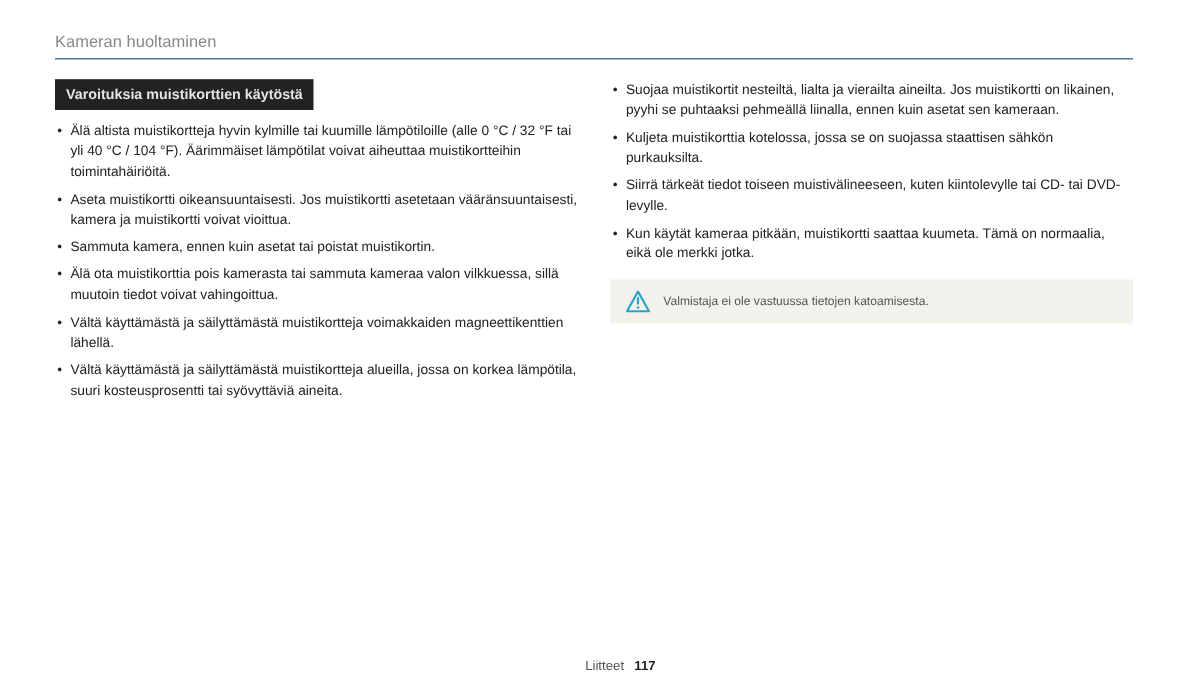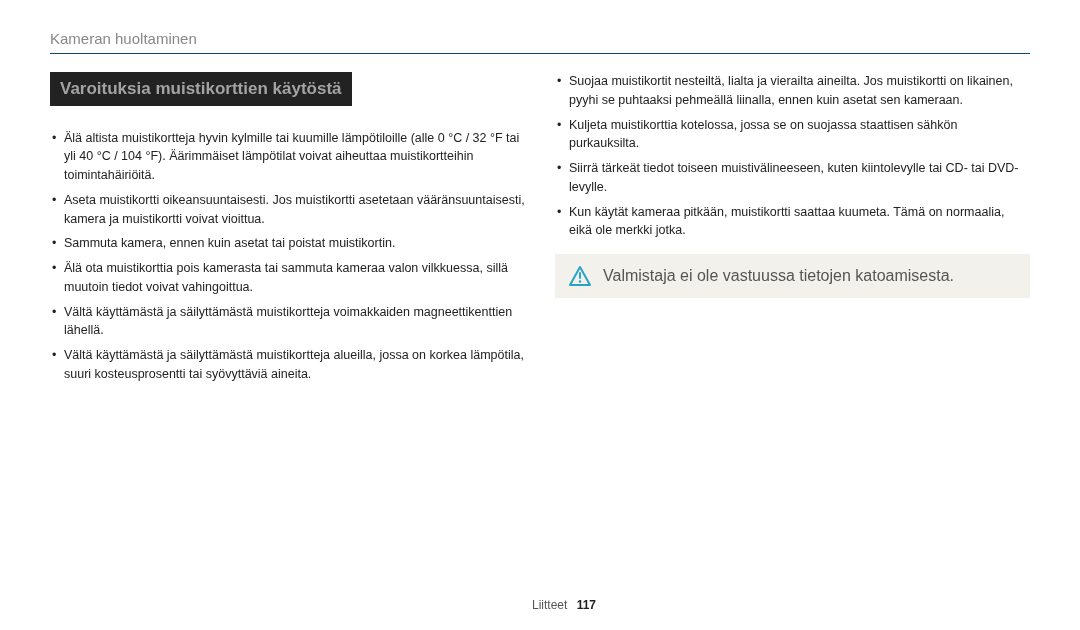--- a/index.html
+++ b/index.html
@@ -24,25 +24,25 @@
     gap: 30px;
   }
   .col {
     flex: 1;
     font-size: 12.5px;
     line-height: 1.5;
   }
   .section-tag {
     display: inline-block;
     background: #222;
-    color: #a3a3a3;
+    color: #e5e5e5;
     font-weight: bold;
-    font-size: 17px;
+    font-size: 13px;
     padding: 4px 10px;
-    margin-bottom: 23px;
+    margin-bottom: 10px;
   }
   ul.bullets {
     list-style: none;
     padding-left: 0;
   }
   ul.bullets > li {
     position: relative;
     padding-left: 14px;
     margin-bottom: 6px;
   }
@@ -53,21 +53,21 @@
     top: 0;
     color: #222;
   }
   .note-box {
     display: flex;
     align-items: center;
     gap: 12px;
     background: #f2f1ec;
     padding: 10px 14px;
     margin-top: 14px;
-    font-size: 16px;
+    font-size: 11px;
     color: #555;
   }
   .warn-icon {
     flex: 0 0 auto;
   }
   .warn-icon svg {
     display: block;
   }
   .footer {
     position: absolute;

